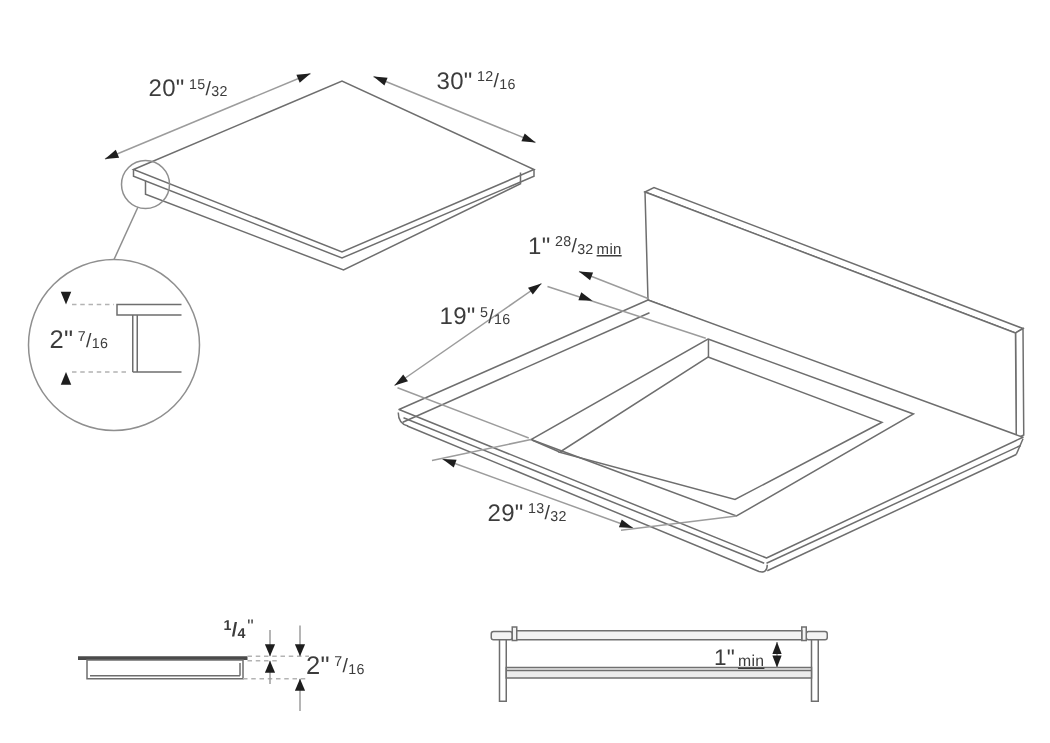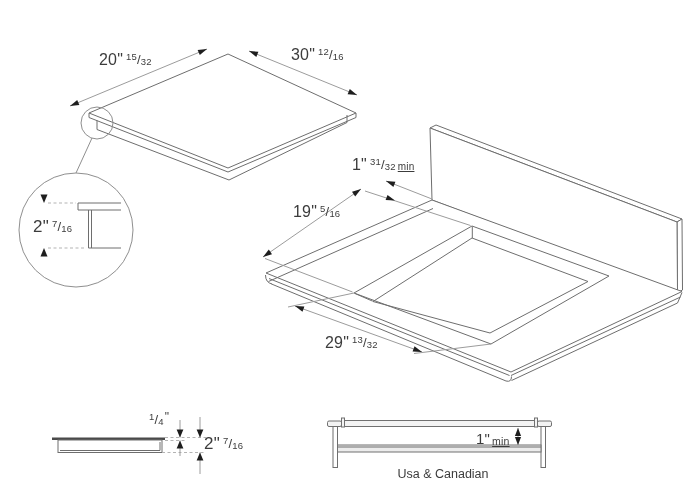--- a/index.html
+++ b/index.html
@@ -147,42 +147,41 @@
 
   <div class="lbl" style="left:99px;top:51px;">
     <span class="whole">20"</span><span class="frac"><span class="fnum">15</span><span class="fsl">/</span><span class="fden">32</span></span>
   </div>
 
   <div class="lbl" style="left:291px;top:46px;">
     <span class="whole">30"</span><span class="frac"><span class="fnum">12</span><span class="fsl">/</span><span class="fden">16</span></span>
   </div>
 
   <div class="lbl" style="left:352px;top:156px;">
-    <span class="whole">1"</span><span class="frac"><span class="fnum">31</span><span class="fsl">/</span><span class="fden">32</span></span><span class="suffix">min</span>
+    <span class="whole">1"</span><span class="frac"><span class="fnum">28</span><span class="fsl">/</span><span class="fden">32</span></span><span class="suffix">min</span>
   </div>
 
   <div class="lbl" style="left:293px;top:203px;">
     <span class="whole">19"</span><span class="frac"><span class="fnum">5</span><span class="fsl">/</span><span class="fden">16</span></span>
   </div>
 
   <div class="lbl" style="left:325px;top:334px;">
     <span class="whole">29"</span><span class="frac"><span class="fnum">13</span><span class="fsl">/</span><span class="fden">32</span></span>
   </div>
 
   <div class="lbl lbl-big" style="left:33px;top:217px;">
     <span class="whole">2"</span><span class="frac"><span class="fnum">7</span><span class="fsl">/</span><span class="fden">16</span></span>
   </div>
 
   <div class="lbl" style="left:149px;top:410px;">
-    <span class="frac" style="margin-left:0;"><span class="fnum">1</span><span class="fsl">/</span><span class="fden">4</span></span><span class="inch-up">"</span>
+    <span class="frac" style="margin-left:0;font-weight:bold;"><span class="fnum">1</span><span class="fsl">/</span><span class="fden">4</span></span><span class="inch-up">"</span>
   </div>
 
   <div class="lbl lbl-big" style="left:204px;top:434px;">
     <span class="whole">2"</span><span class="frac"><span class="fnum">7</span><span class="fsl">/</span><span class="fden">16</span></span>
   </div>
 
   <div class="lbl onemin" style="left:476px;top:430px;font-size:15px;">
     <span class="whole">1"</span><span class="suffix">min</span>
   </div>
 
-  <div class="caption" style="left:388px;top:467px;">Usa &amp; Canadian</div>
 
 </div>
 
 </body></html>

